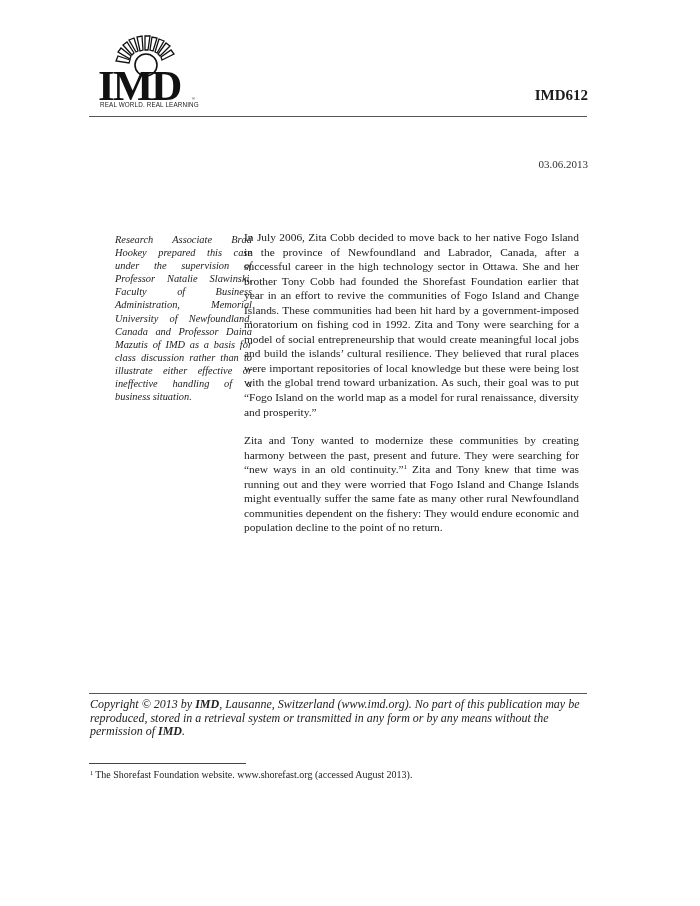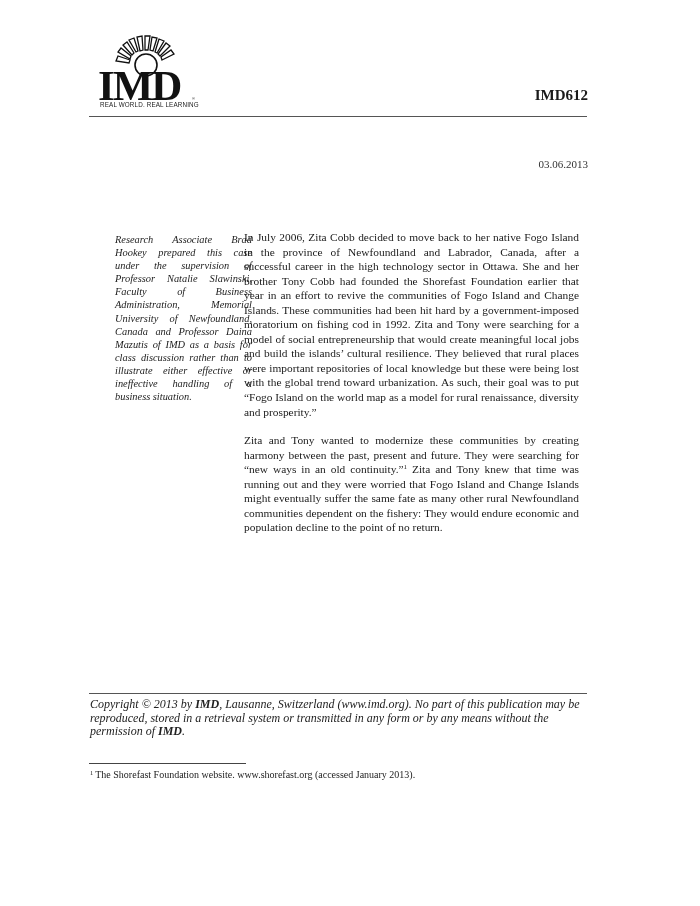--- a/index.html
+++ b/index.html
@@ -194,15 +194,15 @@
 
   <div class="body-text">
     <p>In July 2006, Zita Cobb decided to move back to her native Fogo Island in the province of Newfoundland and Labrador, Canada, after a successful career in the high technology sector in Ottawa. She and her brother Tony Cobb had founded the Shorefast Foundation earlier that year in an effort to revive the communities of Fogo Island and Change Islands. These communities had been hit hard by a government-imposed moratorium on fishing cod in 1992. Zita and Tony were searching for a model of social entrepreneurship that would create meaningful local jobs and build the islands’ cultural resilience. They believed that rural places were important repositories of local knowledge but these were being lost with the global trend toward urbanization. As such, their goal was to put “Fogo Island on the world map as a model for rural renaissance, diversity and prosperity.”</p>
     <p><span>Zita and Tony wanted to modernize these communities by creating harmony between the past, present and future. They were searching for “new ways in an old continuity.”</span><sup>1</sup><span> Zita and Tony knew that time was running out and they were worried that Fogo Island and Change Islands might eventually suffer the same fate as many other rural Newfoundland communities dependent on the fishery: They would endure economic and population decline to the point of no return.</span></p>
   </div>
 
   <div class="footer-rule"></div>
   <div class="copyright"><span>Copyright © 2013 by </span><b>IMD</b><span>, Lausanne, Switzerland (www.imd.org). No part of this publication may be reproduced, stored in a retrieval system or transmitted in any form or by any means without the permission of </span><b>IMD</b><span>.</span></div>
 
   <div class="footnote-rule"></div>
-  <div class="footnote"><sup>1</sup><span>The Shorefast Foundation website. www.shorefast.org (accessed January 2013).</span></div>
+  <div class="footnote"><sup>1</sup><span>The Shorefast Foundation website. www.shorefast.org (accessed August 2013).</span></div>
 
 </div>
 
 </body></html>

